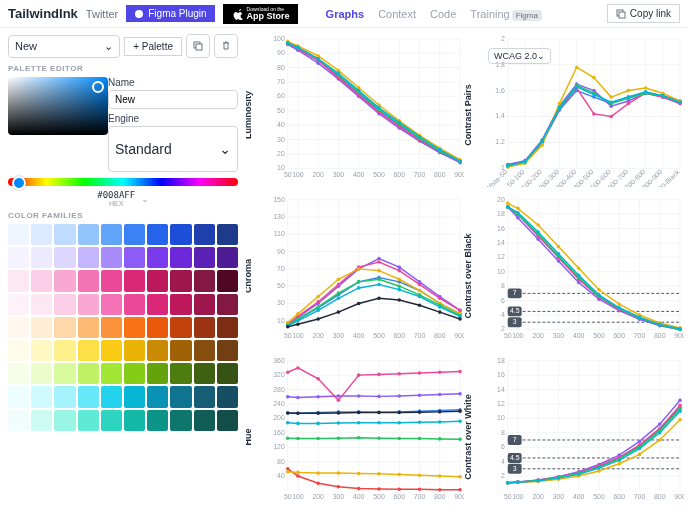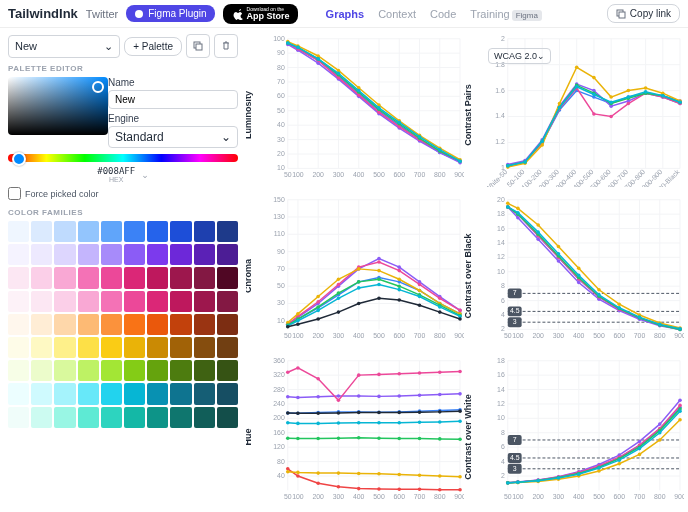--- a/index.html
+++ b/index.html
@@ -1,20 +1,20 @@
 <!DOCTYPE html>
 <html><head>
 <meta charset="utf-8">
 <style>
 * { box-sizing: border-box; margin: 0; padding: 0; }
 body { font-family: -apple-system, BlinkMacSystemFont, "Segoe UI", sans-serif; font-size: 11px; color: #1f2937; background: #fff; width: 688px; height: 512px; overflow: hidden; }
 .hdr { display: flex; align-items: center; padding: 4px 8px; gap: 8px; border-bottom: 1px solid #eee; height: 28px; }
 .logo { font-weight: 700; font-size: 13px; }
 .link { color: #6b7280; font-size: 11px; }
-.btn { display: inline-flex; align-items: center; padding: 3px 8px; border-radius: 8px; font-size: 10px; cursor: pointer; gap: 4px; }
+.btn { display: inline-flex; align-items: center; padding: 3px 8px; border-radius: 0; font-size: 10px; cursor: pointer; gap: 4px; }
 .btn-blue { background: #4f46e5; color: #fff; }
 .btn-black { background: #000; color: #fff; }
 .btn-outline { border: 1px solid #d1d5db; background: #fff; }
 .tabs { display: flex; gap: 14px; margin-left: 20px; font-size: 11px; }
 .tab { color: #9ca3af; cursor: pointer; }
 .tab.active { color: #4f46e5; font-weight: 600; }
 .badge { background: #e5e7eb; color: #6b7280; font-size: 8px; padding: 1px 4px; border-radius: 3px; margin-left: 2px; }
 .main { display: flex; height: calc(100% - 28px); }
 .left { width: 246px; padding: 6px 8px; overflow-y: auto; }
 .right { flex: 1; padding: 4px; overflow-y: auto; display: grid; grid-template-columns: 1fr 1fr; grid-auto-rows: 155px; gap: 6px; }
@@ -103,37 +103,33 @@
           </svg>
       </div>
     </div>
     <div class="sect-title">PALETTE EDITOR</div>
     <div class="editor">
       <div class="gradient-box"></div>
       <div class="form">
         <label class="lbl">Name</label>
         <input class="input" value="New" style="">
         <label class="lbl">Engine</label>
-        <div class="sel" style="padding:3px 6px;font-size:12px;">
+        <div class="sel" style="padding:14px 6px;font-size:14px;">
           <span>Standard</span>
           <span>⌄</span>
         </div>
       </div>
     </div>
     <div class="hue-strip"></div>
     <div class="hex-row">
       <div style="text-align:center;">
         <div class="hex-val">#008AFF</div>
         <div class="hex-lbl">HEX</div>
       </div>
       <span style="color:#9ca3af;">⌄</span>
-    </div>
-    <div class="chk-row">
-      <input type="checkbox" style="">
-      <span>Force picked color</span>
     </div>
     <div class="sect-title">COLOR FAMILIES</div>
     <div class="families" id="families-grid">
         <div class="swatch" style="background: rgb(239, 246, 255);"></div>
         <div class="swatch" style="background: rgb(219, 234, 254);"></div>
         <div class="swatch" style="background: rgb(191, 219, 254);"></div>
         <div class="swatch" style="background: rgb(147, 197, 253);"></div>
         <div class="swatch" style="background: rgb(96, 165, 250);"></div>
         <div class="swatch" style="background: rgb(59, 130, 246);"></div>
         <div class="swatch" style="background: rgb(37, 99, 235);"></div>

